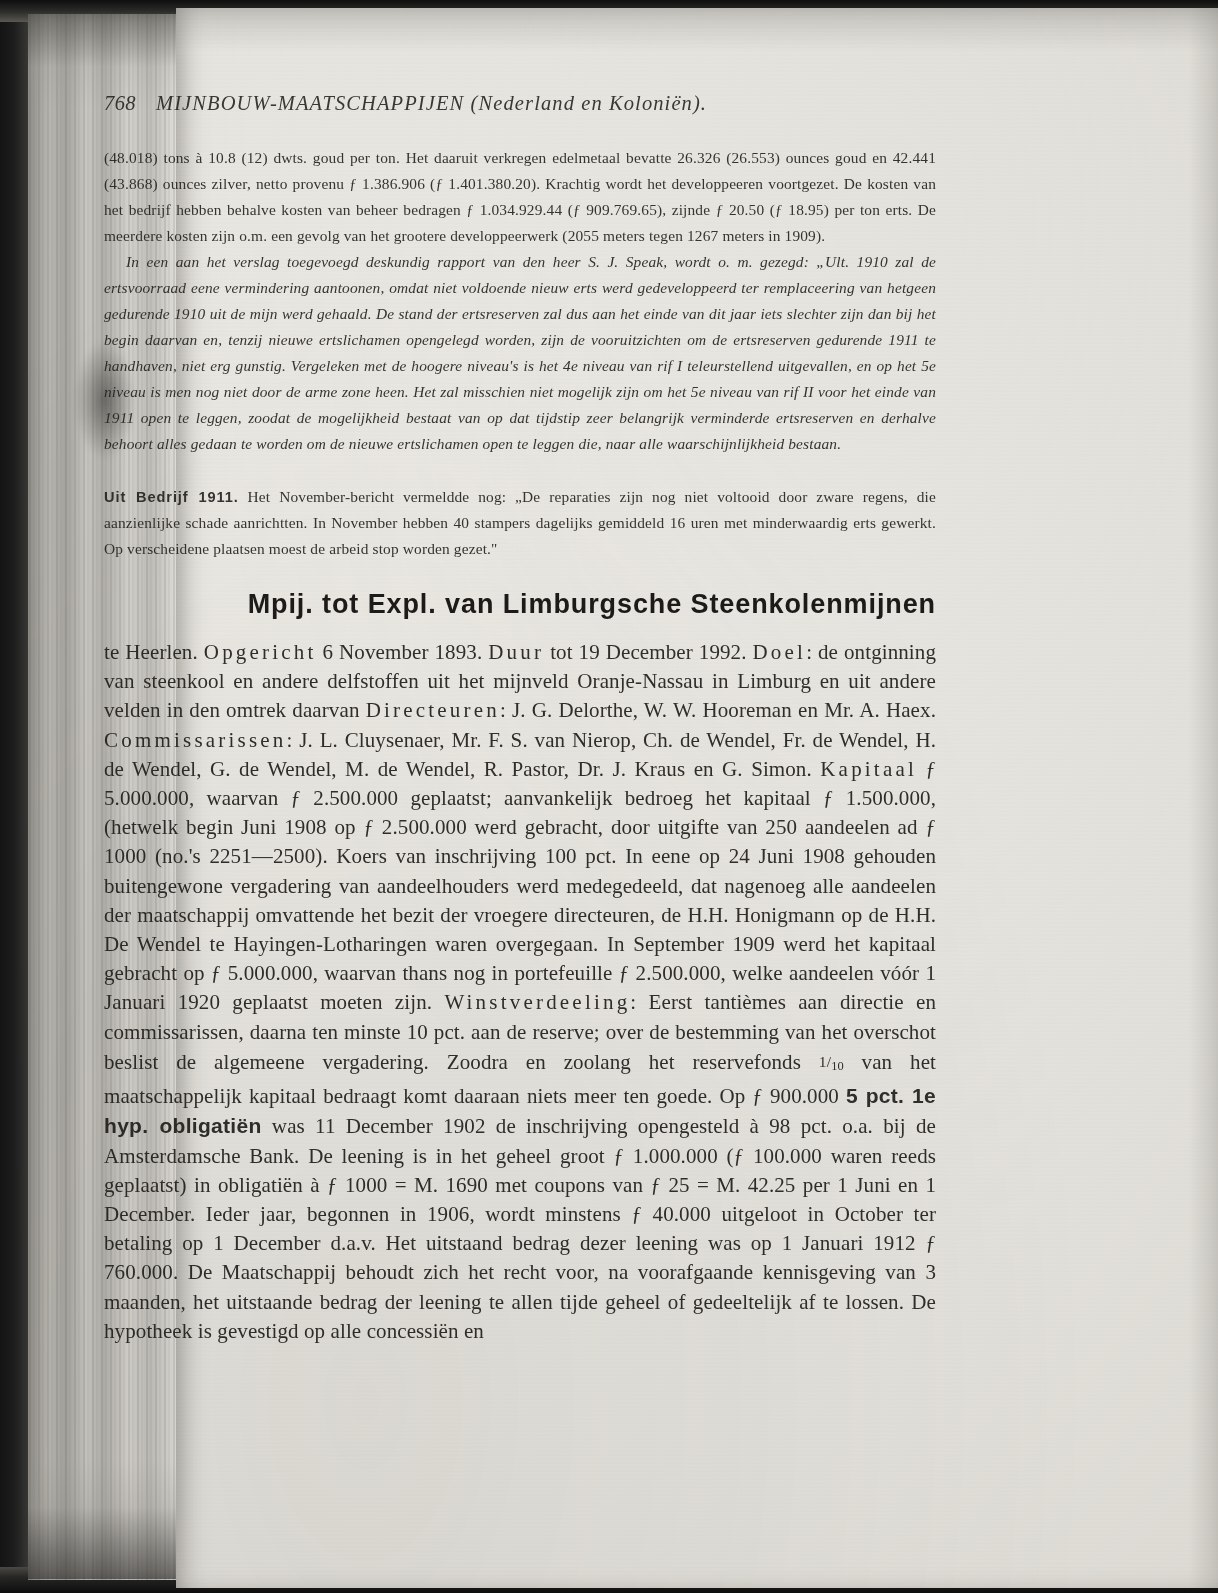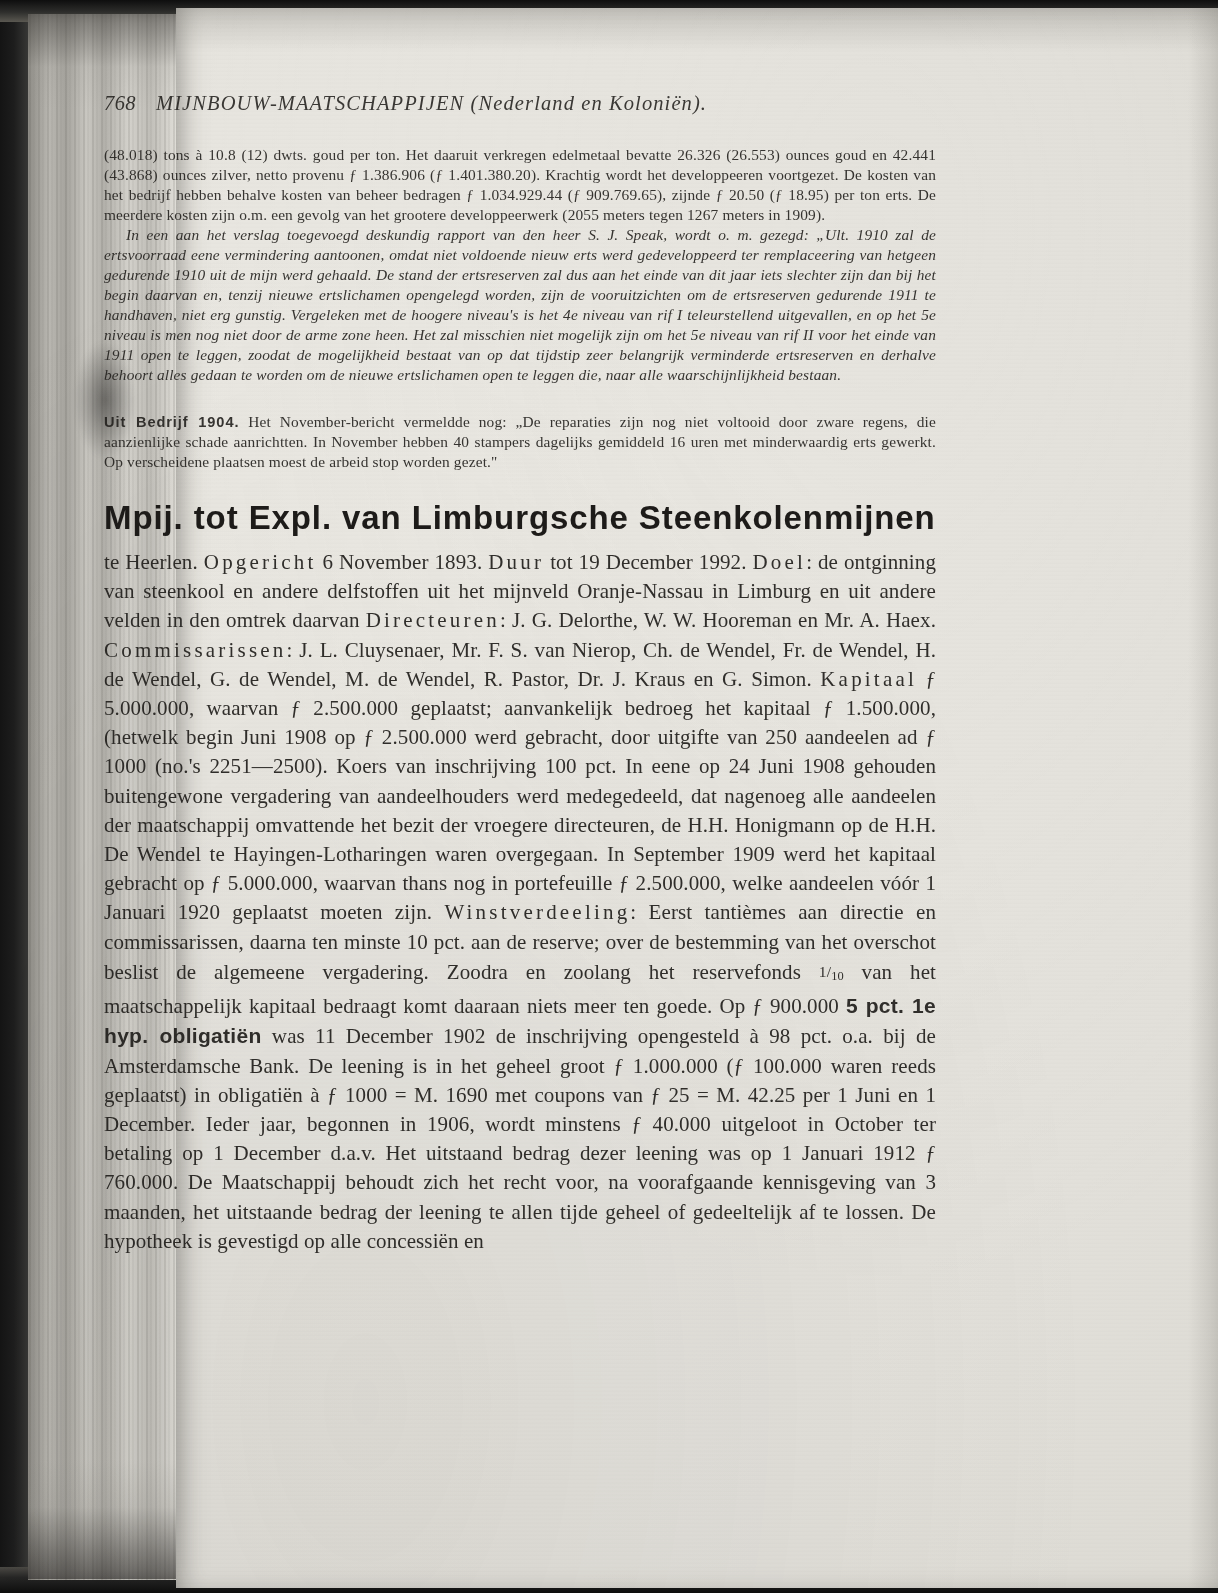--- a/index.html
+++ b/index.html
@@ -129,44 +129,44 @@
     font-style: italic;
     margin-right: 20px;
   }
   .running-head .rh-title {
     font-style: italic;
     letter-spacing: 1.1px;
   }
 
   .small-block {
     font-size: 15.4px;
-    line-height: 20px;
+    line-height: 26px;
     text-align: justify;
     opacity: 0.9;
     letter-spacing: 0.15px;
   }
   .small-block p { margin: 0; }
   .small-block p + p { text-indent: 22px; font-style: italic; }
   .gap-md { height: 27px; }
 
   .lead-label {
     font-family: "Liberation Sans", sans-serif;
     font-weight: bold;
     font-size: 14.6px;
     letter-spacing: 0.9px;
   }
 
   .company-head {
     font-family: "Liberation Sans", sans-serif;
     font-weight: bold;
-    font-size: 33px;
+    font-size: 27px;
     letter-spacing: 0.9px;
-    text-align: left;
+    text-align: right;
     white-space: nowrap;
-    margin-bottom: 11px;
+    margin-bottom: 18px;
     color: #1d1b19;
   }
 
   .body-block {
     font-size: 21px;
     line-height: 29.2px;
     text-align: justify;
     letter-spacing: 0.1px;
     opacity: 0.93;
   }
@@ -222,21 +222,21 @@
 
     <div class="small-block">
       <p>(48.018) tons à 10.8 (12) dwts. goud per ton. Het daaruit verkregen edelmetaal bevatte 26.326 (26.553) ounces goud en 42.441 (43.868) ounces zilver, netto provenu ƒ 1.386.906 (ƒ 1.401.380.20). Krachtig wordt het developpeeren voortgezet. De kosten van het bedrijf hebben behalve kosten van beheer bedragen ƒ 1.034.929.44 (ƒ 909.769.65), zijnde ƒ 20.50 (ƒ 18.95) per ton erts. De meerdere kosten zijn o.m. een gevolg van het grootere developpeerwerk (2055 meters tegen 1267 meters in 1909).</p>
       <p>In een aan het verslag toegevoegd deskundig rapport van den heer S. J. Speak, wordt o. m. gezegd: „Ult. 1910 zal de ertsvoorraad eene vermindering aantoonen, omdat niet voldoende nieuw erts werd gedeveloppeerd ter remplaceering van hetgeen gedurende 1910 uit de mijn werd gehaald. De stand der ertsreserven zal dus aan het einde van dit jaar iets slechter zijn dan bij het begin daarvan en, tenzij nieuwe ertslichamen opengelegd worden, zijn de vooruitzichten om de ertsreserven gedurende 1911 te handhaven, niet erg gunstig. Vergeleken met de hoogere niveau's is het 4e niveau van rif I teleurstellend uitgevallen, en op het 5e niveau is men nog niet door de arme zone heen. Het zal misschien niet mogelijk zijn om het 5e niveau van rif II voor het einde van 1911 open te leggen, zoodat de mogelijkheid bestaat van op dat tijdstip zeer belangrijk verminderde ertsreserven en derhalve behoort alles gedaan te worden om de nieuwe ertslichamen open te leggen die, naar alle waarschijnlijkheid bestaan.</p>
     </div>
 
     <div class="gap-md"></div>
 
     <div class="small-block">
       <p>
-        <span class="lead-label">Uit Bedrijf 1904.</span><span> Het November-bericht vermeldde nog: „De reparaties zijn nog niet voltooid door zware regens, die aanzienlijke schade aanrichtten. In November hebben 40 stampers dagelijks gemiddeld 16 uren met minderwaardig erts gewerkt. Op verscheidene plaatsen moest de arbeid stop worden gezet."</span>
+        <span class="lead-label">Uit Bedrijf 1911.</span><span> Het November-bericht vermeldde nog: „De reparaties zijn nog niet voltooid door zware regens, die aanzienlijke schade aanrichtten. In November hebben 40 stampers dagelijks gemiddeld 16 uren met minderwaardig erts gewerkt. Op verscheidene plaatsen moest de arbeid stop worden gezet."</span>
       </p>
     </div>
 
     <div class="gap-md"></div>
 
     <div class="company-head">Mpij. tot Expl. van Limburgsche Steenkolenmijnen</div>
 
     <div class="body-block">
       <p><span>te Heerlen. </span><span class="sp">Opgericht</span><span> 6 November 1893. </span><span class="sp">Duur</span><span> tot 19 December 1992. </span><span class="sp">Doel</span><span>: de ontginning van steenkool en andere delfstoffen uit het mijnveld Oranje-Nassau in Limburg en uit andere velden in den omtrek daarvan  </span><span class="sp">Directeuren</span><span>: J. G. Delorthe, W. W. Hooreman en Mr. A. Haex. </span><span class="sp">Commissarissen</span><span>: J. L. Cluysenaer, Mr. F. S. van Nierop, Ch. de Wendel, Fr. de Wendel, H. de Wendel, G. de Wendel, M. de Wendel, R. Pastor, Dr. J. Kraus en G. Simon. </span><span class="sp">Kapitaal</span><span> ƒ 5.000.000, waarvan ƒ 2.500.000 geplaatst; aanvankelijk bedroeg het kapitaal ƒ 1.500.000, (hetwelk begin Juni 1908 op ƒ 2.500.000 werd gebracht, door uitgifte van 250 aandeelen ad ƒ 1000 (no.'s 2251—2500). Koers van inschrijving 100 pct. In eene op 24 Juni 1908 gehouden buitengewone vergadering van aandeelhouders werd medegedeeld, dat nagenoeg alle aandeelen der maatschappij omvattende het bezit der vroegere directeuren, de H.H. Honigmann op de H.H. De Wendel te Hayingen-Lotharingen waren overgegaan. In September 1909 werd het kapitaal gebracht op ƒ 5.000.000, waarvan thans nog in portefeuille ƒ 2.500.000, welke aandeelen vóór 1 Januari 1920 geplaatst moeten zijn. </span><span class="sp">Winstverdeeling</span><span>: Eerst tantièmes aan directie en commissarissen, daarna ten minste 10 pct. aan de reserve; over de bestemming van het overschot beslist de algemeene vergadering. Zoodra en zoolang het reservefonds </span><span class="frac"><span>1</span>/<sub>10</sub></span><span> van het maatschappelijk kapitaal bedraagt komt daaraan niets meer ten goede. Op ƒ 900.000 </span><span class="bold-sans">5 pct. 1e hyp. obligatiën</span><span> was 11 December 1902 de inschrijving opengesteld à 98 pct. o.a. bij de Amsterdamsche Bank. De leening is in het geheel groot ƒ 1.000.000 (ƒ 100.000 waren reeds geplaatst) in obligatiën à ƒ 1000 = M. 1690 met coupons van ƒ 25 = M. 42.25 per 1 Juni en 1 December. Ieder jaar, begonnen in 1906, wordt minstens ƒ 40.000 uitgeloot in October ter betaling op 1 December d.a.v. Het uitstaand bedrag dezer leening was op 1 Januari 1912 ƒ 760.000. De Maatschappij behoudt zich het recht voor, na voorafgaande kennisgeving van 3 maanden, het uitstaande bedrag der leening te allen tijde geheel of gedeeltelijk af te lossen. De hypotheek is gevestigd op alle concessiën en</span></p>
     </div>

